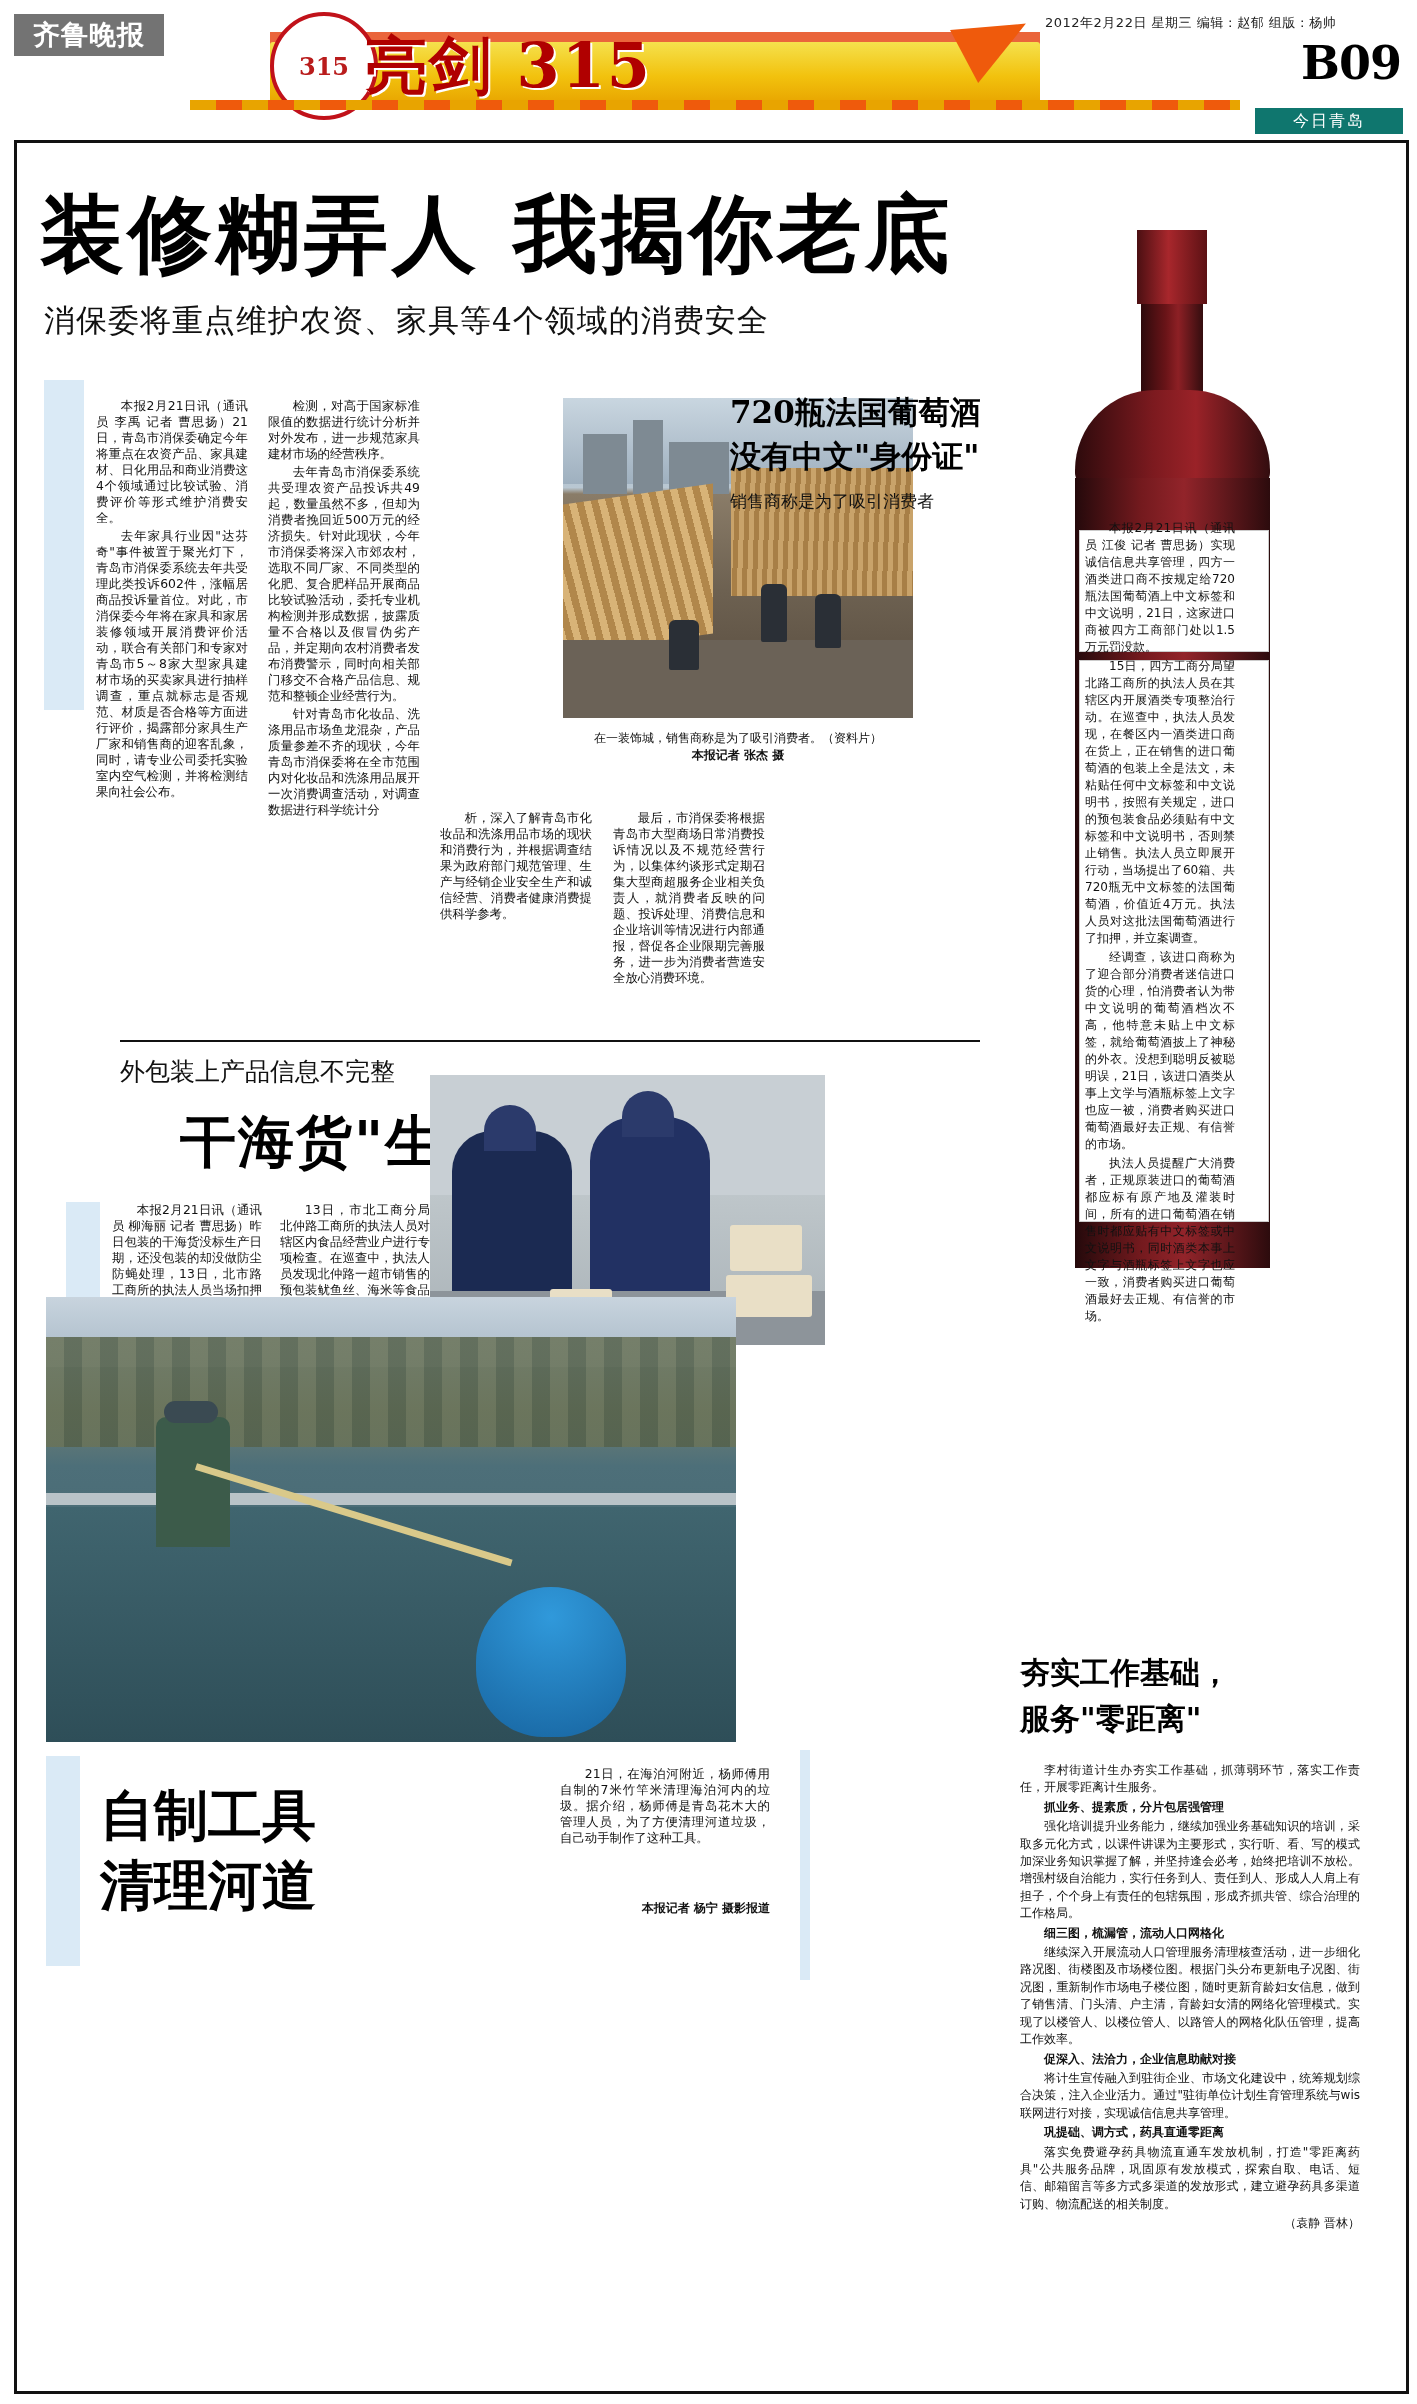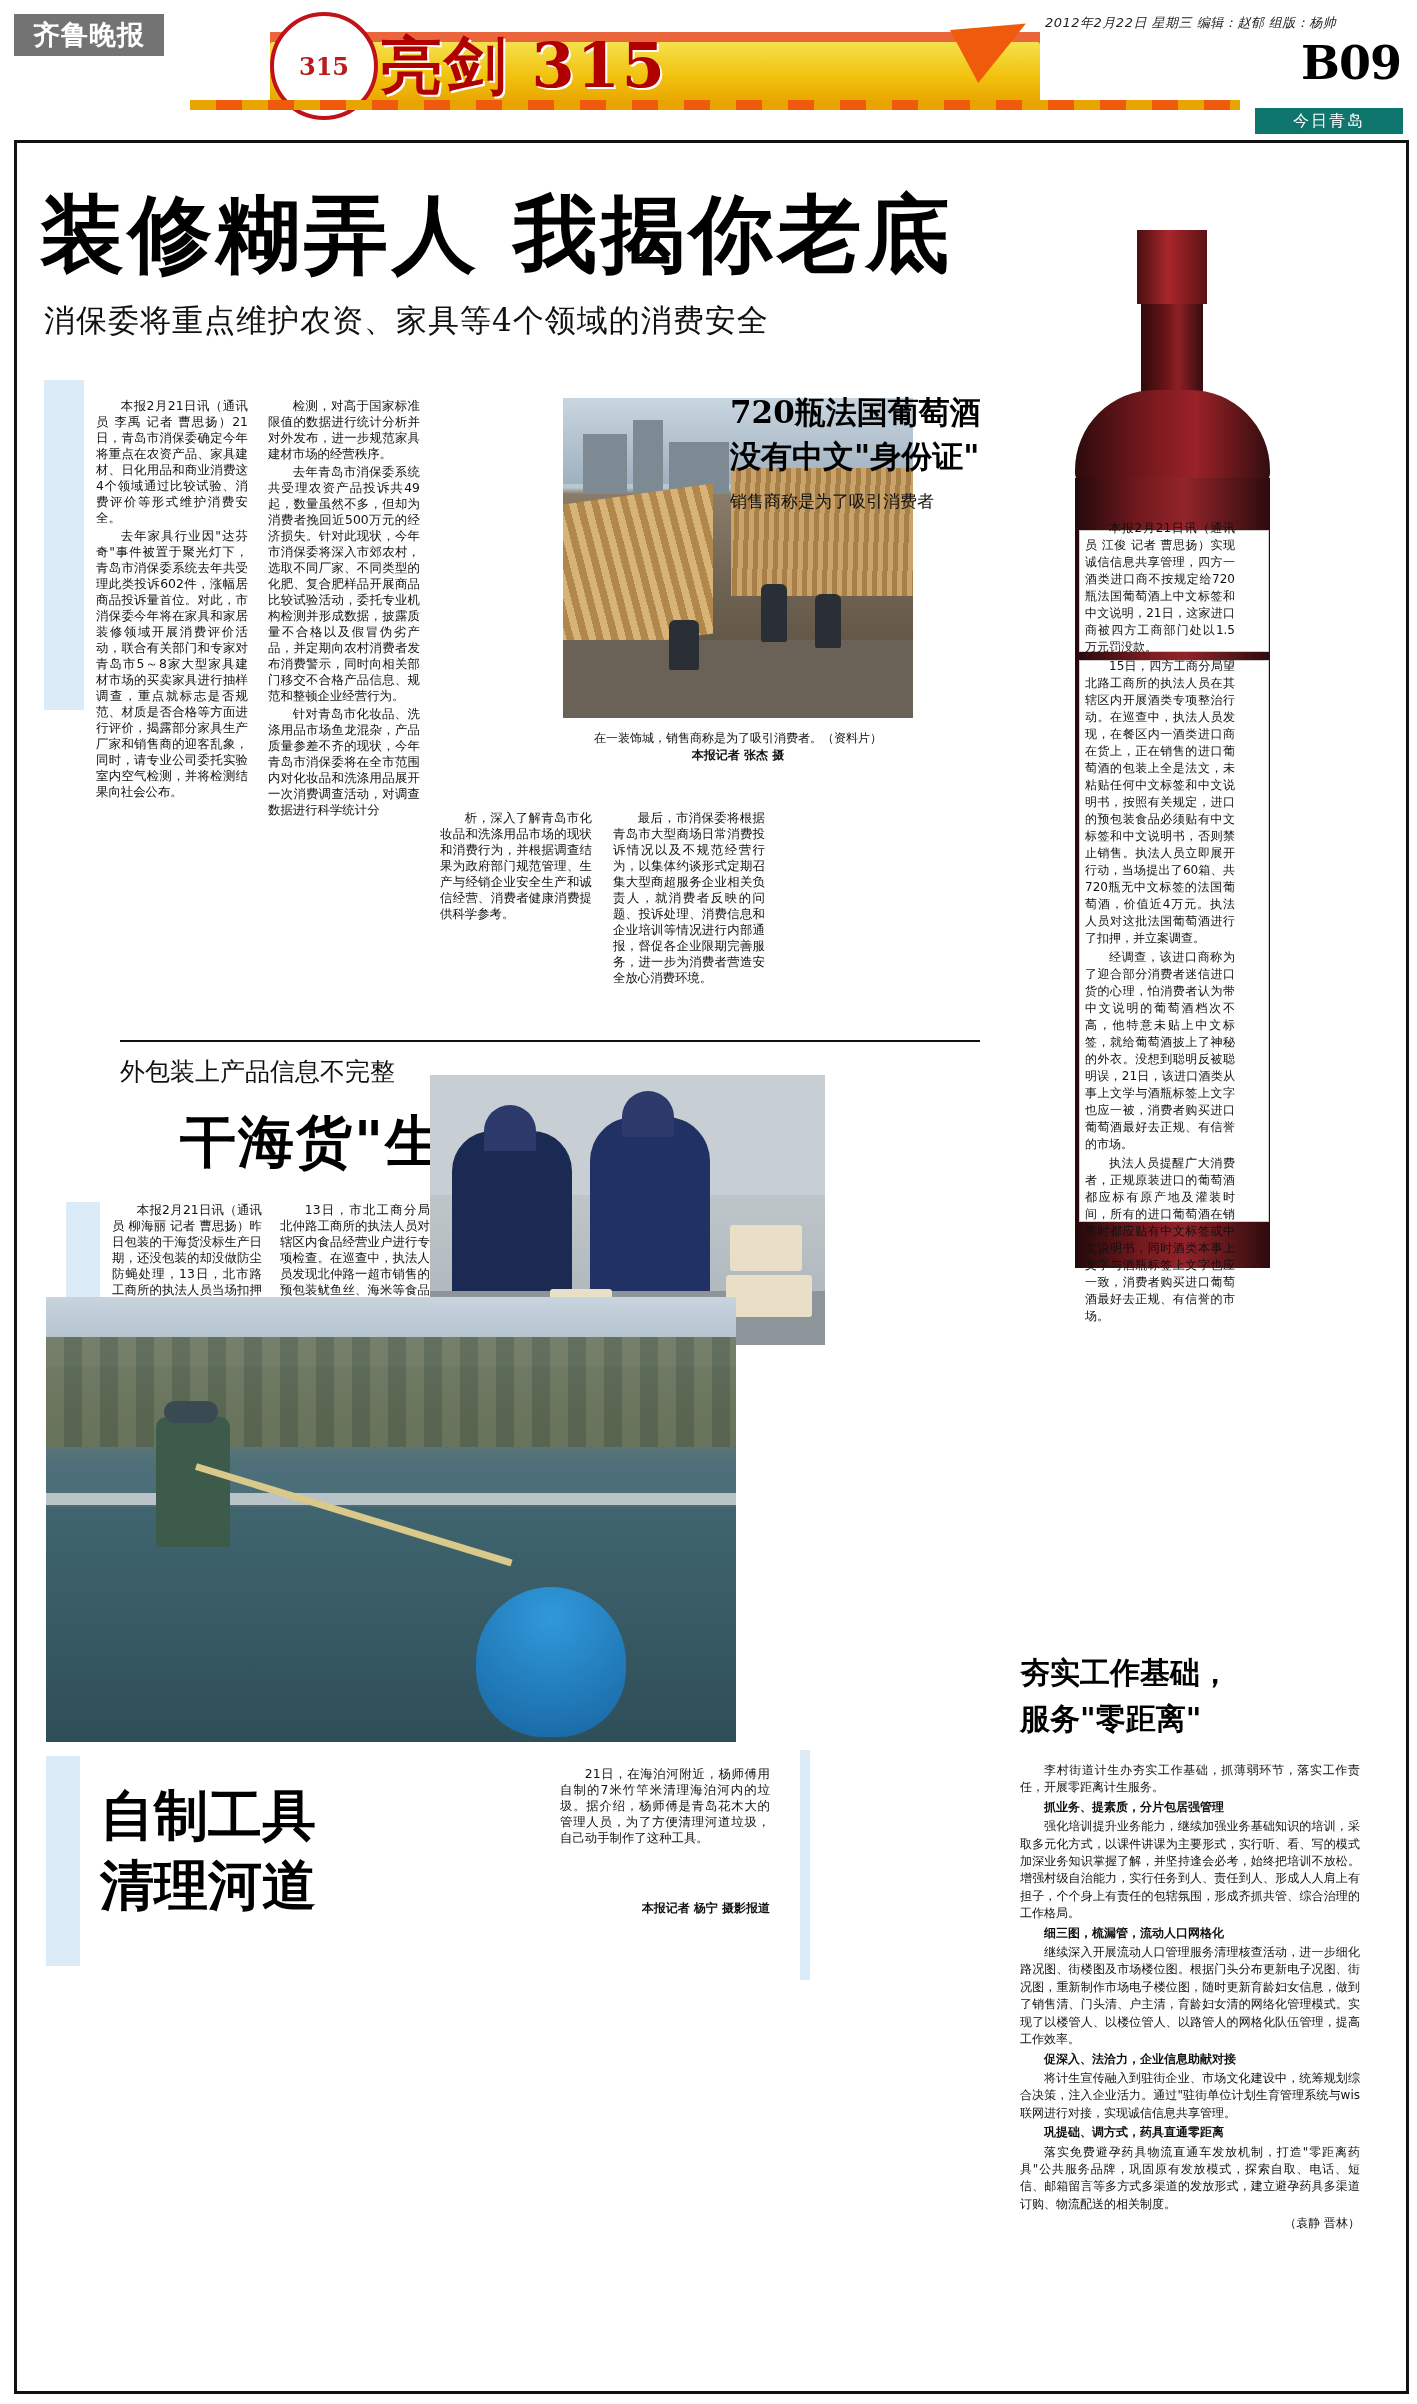--- a/index.html
+++ b/index.html
@@ -1,26 +1,26 @@
 <!DOCTYPE html>
 <html><head>
 <meta charset="utf-8">
 <style>
   html,body{margin:0;padding:0;background:#ffffff;}
   body{width:1417px;height:2404px;font-family:"DejaVu Sans","Liberation Sans",sans-serif;color:#111;position:relative;overflow:hidden;}
   .page{position:absolute;left:0;top:0;width:1417px;height:2404px;background:#fff;}
   
   .masthead{position:absolute;left:0;top:0;width:1417px;height:128px;background:#fff;}
   .logo-jlwb{position:absolute;left:14px;top:14px;width:150px;height:42px;background:#737373;color:#fff;font-family:"DejaVu Serif","Liberation Serif",serif;font-size:27px;font-weight:bold;letter-spacing:1px;display:flex;align-items:center;justify-content:center;}
-  .mast-date{position:absolute;left:1045px;top:14px;font-size:13px;color:#222;letter-spacing:0.5px;white-space:nowrap;font-style:italic;}
+  .mast-date{position:absolute;left:1045px;top:14px;font-size:13px;color:#222;letter-spacing:0.5px;white-space:nowrap;}
   .mast-page{position:absolute;right:16px;top:36px;font-family:"DejaVu Serif","Liberation Serif",serif;font-size:46px;font-weight:bold;color:#000;letter-spacing:-1px;}
   .banner{position:absolute;left:270px;top:6px;width:1000px;height:112px;}
   .banner-bg{position:absolute;left:0;top:36px;width:770px;height:62px;background:linear-gradient(180deg,#f5e14d 0%,#f2c20e 55%,#e8a400 100%);border-radius:3px;}
   .banner-bg2{position:absolute;left:0;top:26px;width:770px;height:14px;background:#e64a19;opacity:.85;}
-  .banner-txt{position:absolute;left:110px;top:18px;font-family:"DejaVu Serif","Liberation Serif",serif;font-size:62px;font-weight:bold;color:#b00000;letter-spacing:2px;text-shadow:2px 2px 0 #fff;text-align:center;}
+  .banner-txt{position:absolute;left:95px;top:18px;font-family:"DejaVu Serif","Liberation Serif",serif;font-size:62px;font-weight:bold;color:#b00000;letter-spacing:2px;text-shadow:2px 2px 0 #fff;text-align:center;}
   .banner-315{position:absolute;left:0;top:6px;width:100px;height:100px;border-radius:50%;background:#fff;border:4px solid #c1121a;display:flex;align-items:center;justify-content:center;}
   .banner-315 span{font-family:"DejaVu Serif","Liberation Serif",serif;font-size:24px;font-weight:bold;color:#b91c1c;}
   .arrow{position:absolute;left:690px;top:4px;width:0;height:0;border-left:70px solid #ef5a0c;border-top:30px solid transparent;border-bottom:30px solid transparent;transform:rotate(-28deg);}
   .mast-rule{position:absolute;left:190px;top:100px;width:1050px;height:10px;background:repeating-linear-gradient(90deg,#e8a400 0 26px,#ef5a0c 26px 52px);}
   .today-tag{position:absolute;right:14px;top:108px;width:148px;height:26px;background:#0f766e;color:#fff;font-size:16px;display:flex;align-items:center;justify-content:center;letter-spacing:2px;}
   
   .frame{position:absolute;left:14px;top:140px;width:1389px;height:2248px;border:3px solid #111;}
   
   .headline{position:absolute;left:40px;top:178px;width:1100px;font-family:"DejaVu Serif","Liberation Serif",serif;font-size:84px;font-weight:bold;letter-spacing:4px;color:#000;}
   .subheadline{position:absolute;left:44px;top:300px;width:1000px;font-family:"DejaVu Serif","Liberation Serif",serif;font-size:31px;color:#111;letter-spacing:1px;}

